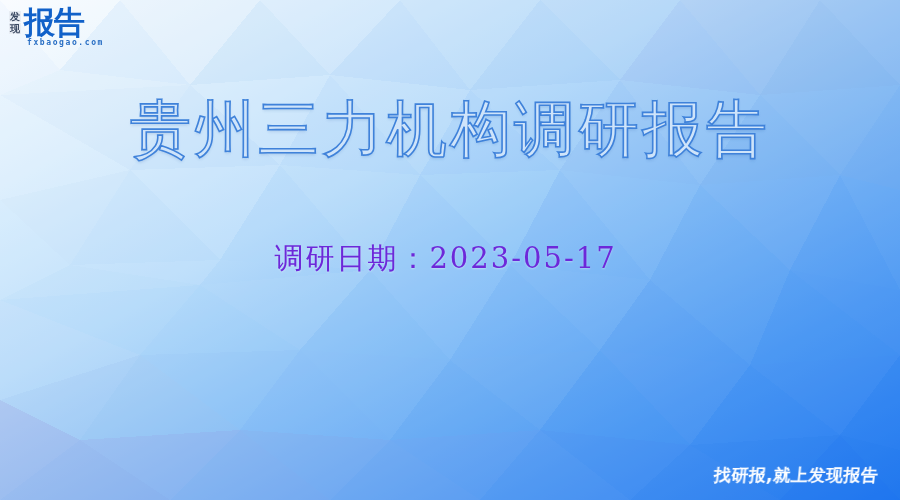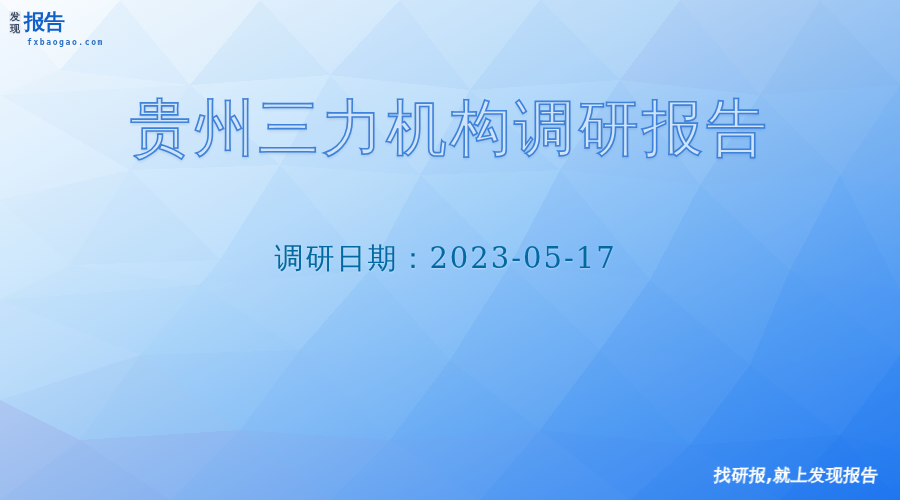--- a/index.html
+++ b/index.html
@@ -53,21 +53,21 @@
     padding-bottom: 1px;
   }
   .logo-stack span {
     display: block;
     background: #e8edf4;
     padding: 0 1px;
     margin-bottom: 1px;
   }
   .logo-main {
     font-family: "DejaVu Sans", sans-serif;
-    font-size: 21px;
+    font-size: 31px;
     line-height: 27px;
     font-weight: 700;
     color: #1161c9;
     letter-spacing: -1px;
   }
   .logo-url {
     margin-top: 2px;
     margin-left: 18px;
     font-family: "DejaVu Sans Mono", monospace;
     font-size: 8px;
@@ -78,42 +78,42 @@
   }
 
   
   .title {
     position: absolute;
     left: 0;
     right: 0;
     top: 93px;
     text-align: center;
     z-index: 4;
-    font-family: Liberation Serif, serif;
+    font-family: Liberation Sans, sans-serif;
     font-size: 61px;
     line-height: 72px;
     font-weight: 400;
     letter-spacing: 3px;
     color: #cfe4fa;
     -webkit-text-stroke: 1.6px #3f82da;
     text-shadow: 0 2px 3px rgba(40, 90, 160, 0.18);
   }
   .subtitle {
     position: absolute;
     left: 0;
     right: 9px;
     top: 239px;
     text-align: center;
     z-index: 4;
     font-family: "DejaVu Serif", "Liberation Serif", serif;
     font-size: 29px;
     line-height: 38px;
     font-weight: 400;
     letter-spacing: 2px;
-    color: #0369a1;
+    color: #6d28d9;
     text-shadow: 0 1px 2px rgba(255, 255, 255, 0.35);
   }
 
   
   .tagline {
     position: absolute;
     right: 22px;
     bottom: 14px;
     z-index: 5;
     font-family: "DejaVu Sans", sans-serif;

